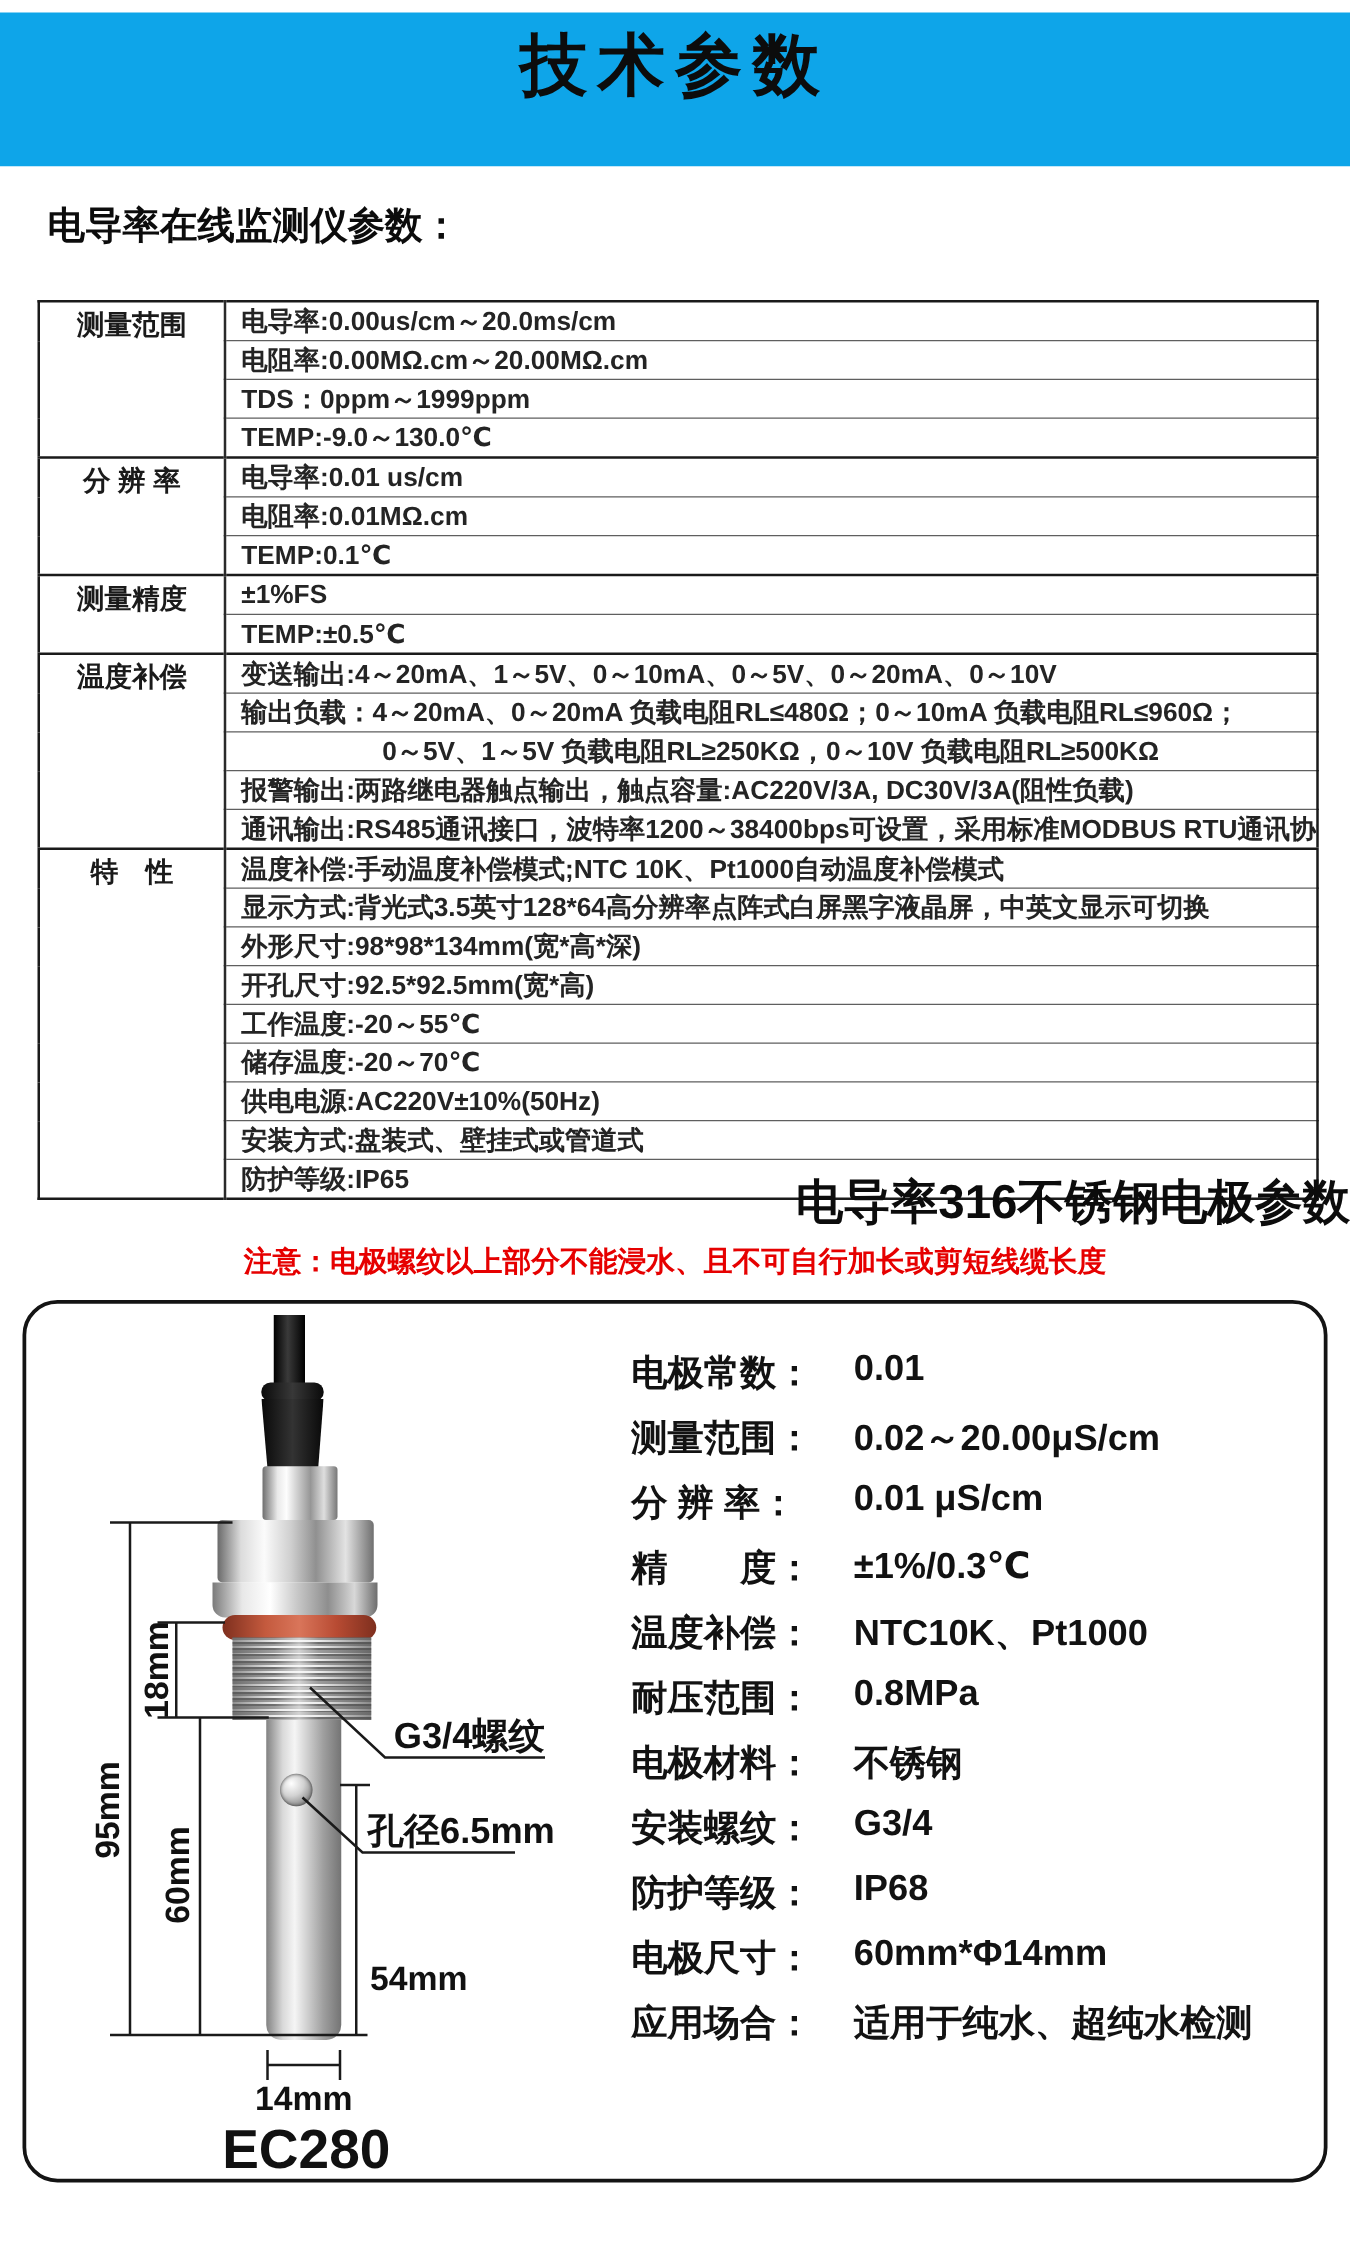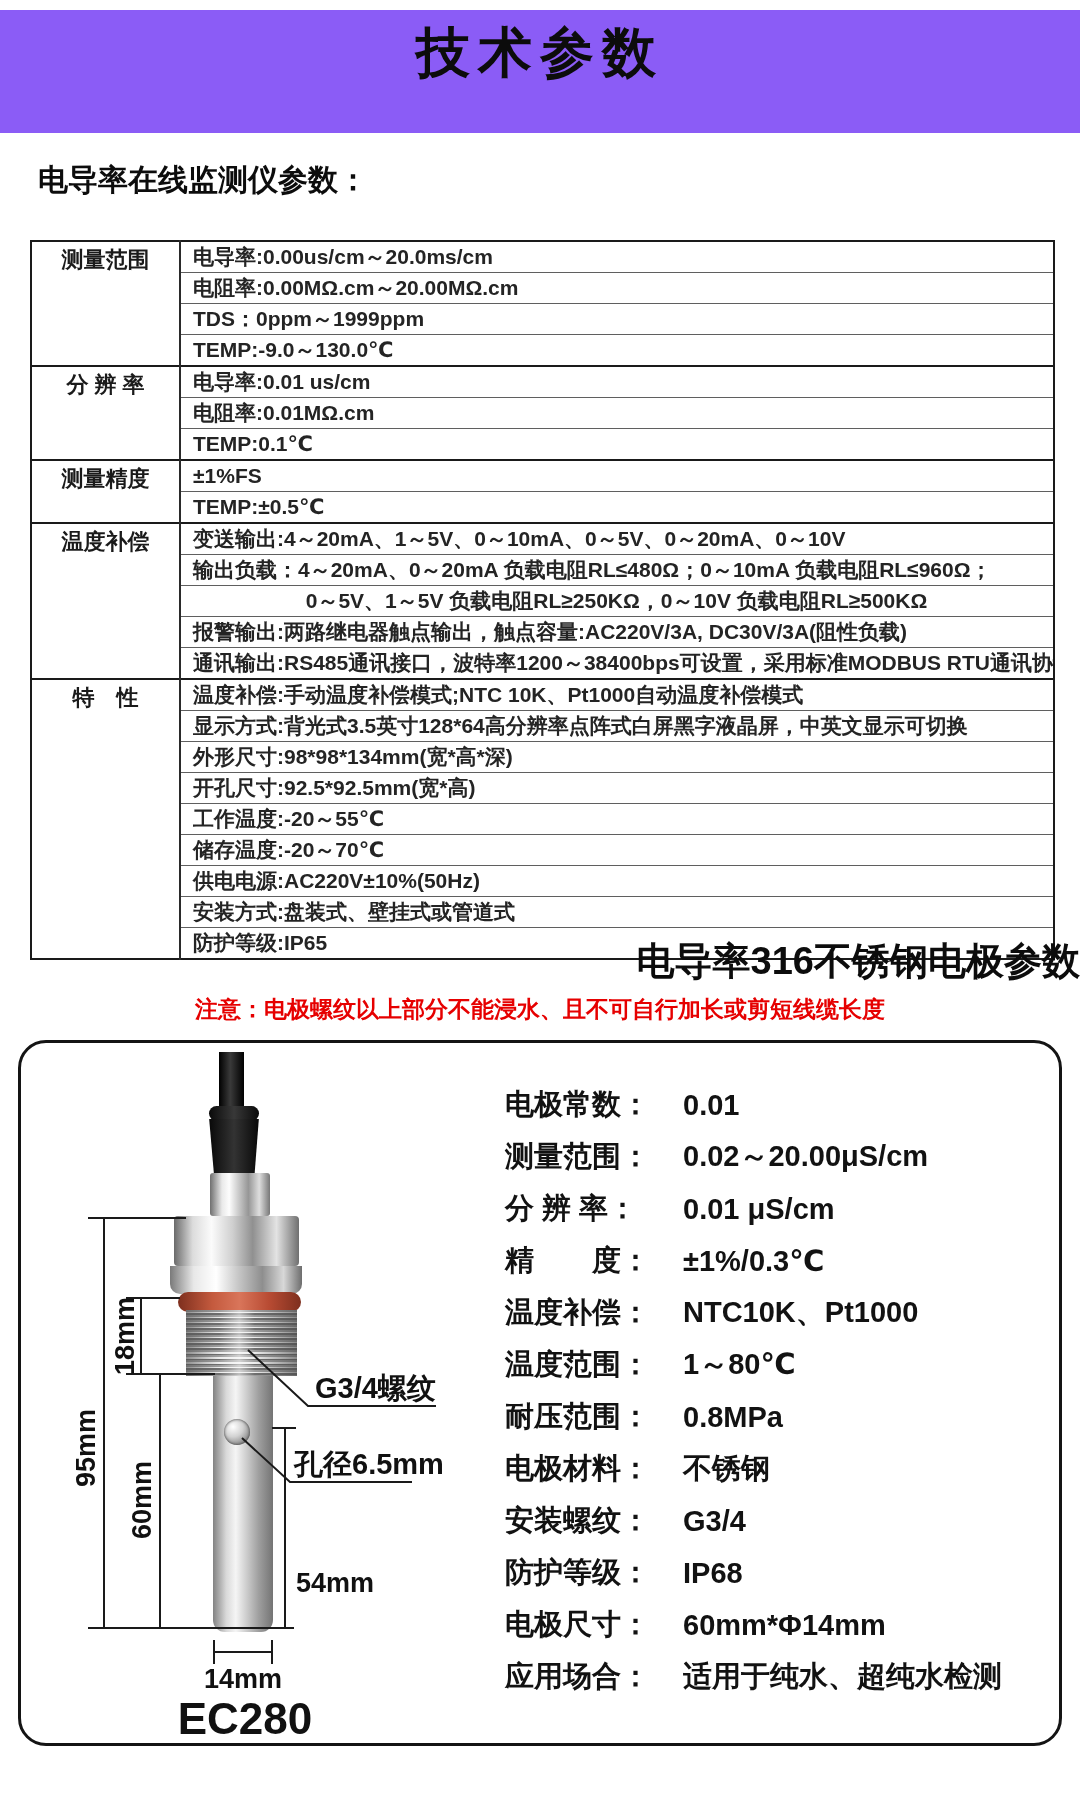--- a/index.html
+++ b/index.html
@@ -3,21 +3,21 @@
 <meta charset="utf-8">
 <style>
   html,body{margin:0;padding:0;background:#ffffff;}
   body{
     width:1080px;height:1795px;position:relative;overflow:hidden;
     font-family:"Liberation Sans","DejaVu Sans",sans-serif;color:#111;
   }
   
   .header-band{
     position:absolute;top:10px;left:0;width:1080px;height:123px;
-    background:#8b5cf6;text-align:center;
+    background:#0ea5e9;text-align:center;
   }
   .header-band .title{
     margin:0;padding-top:13px;font-size:54px;font-weight:bold;
     letter-spacing:8px;color:#0c0c0c;line-height:1.1;
   }
   .header-band .subtitle{
     margin:0;font-size:21px;color:#2b2b2b;letter-spacing:1px;line-height:1.2;
   }
   
   .sec1-title{
@@ -78,21 +78,21 @@
   .hole{left:224px;top:379px;width:26px;height:26px;border-radius:50%;
     background:radial-gradient(circle at 35% 30%,#ffffff,#d2d2d2 40%,#8c8c8c 75%,#565656);
     box-shadow:inset 0 0 3px #333;}
   svg.dims{position:absolute;top:0;left:0;}
   svg.dims line,svg.dims polyline{stroke:#1a1a1a;stroke-width:2;fill:none;}
   svg.dims text{font:bold 27px "Liberation Sans","DejaVu Sans",sans-serif;fill:#111;}
   svg.dims text.callout{font-size:29px;}
   svg.dims text.model{font-size:44px;font-weight:bold;}
   
   .specs{position:absolute;top:1079px;left:505px;width:545px;}
-  .spec-row{height:52px;display:flex;align-items:center;}
+  .spec-row{height:52px;display:flex;align-items:flex-start;}
   .spec-label{display:inline-block;width:172px;font-size:29px;font-weight:bold;color:#121212;white-space:pre;}
   .spec-value{font-size:29px;font-weight:bold;color:#121212;white-space:pre;padding-left:6px;}
 </style>
 </head>
 <body>
 
 <div class="header-band">
   <div class="title">技术参数</div>
 </div>
 
@@ -243,24 +243,20 @@
     </div>
     <div class="spec-row">
       <span class="spec-label">精　　度：</span>
       <span class="spec-value">±1%/0.3℃</span>
     </div>
     <div class="spec-row">
       <span class="spec-label">温度补偿：</span>
       <span class="spec-value">NTC10K、Pt1000</span>
     </div>
     <div class="spec-row">
-      <span class="spec-label">温度范围：</span>
-      <span class="spec-value">1～80℃</span>
-    </div>
-    <div class="spec-row">
       <span class="spec-label">耐压范围：</span>
       <span class="spec-value">0.8MPa</span>
     </div>
     <div class="spec-row">
       <span class="spec-label">电极材料：</span>
       <span class="spec-value">不锈钢</span>
     </div>
     <div class="spec-row">
       <span class="spec-label">安装螺纹：</span>
       <span class="spec-value">G3/4</span>

